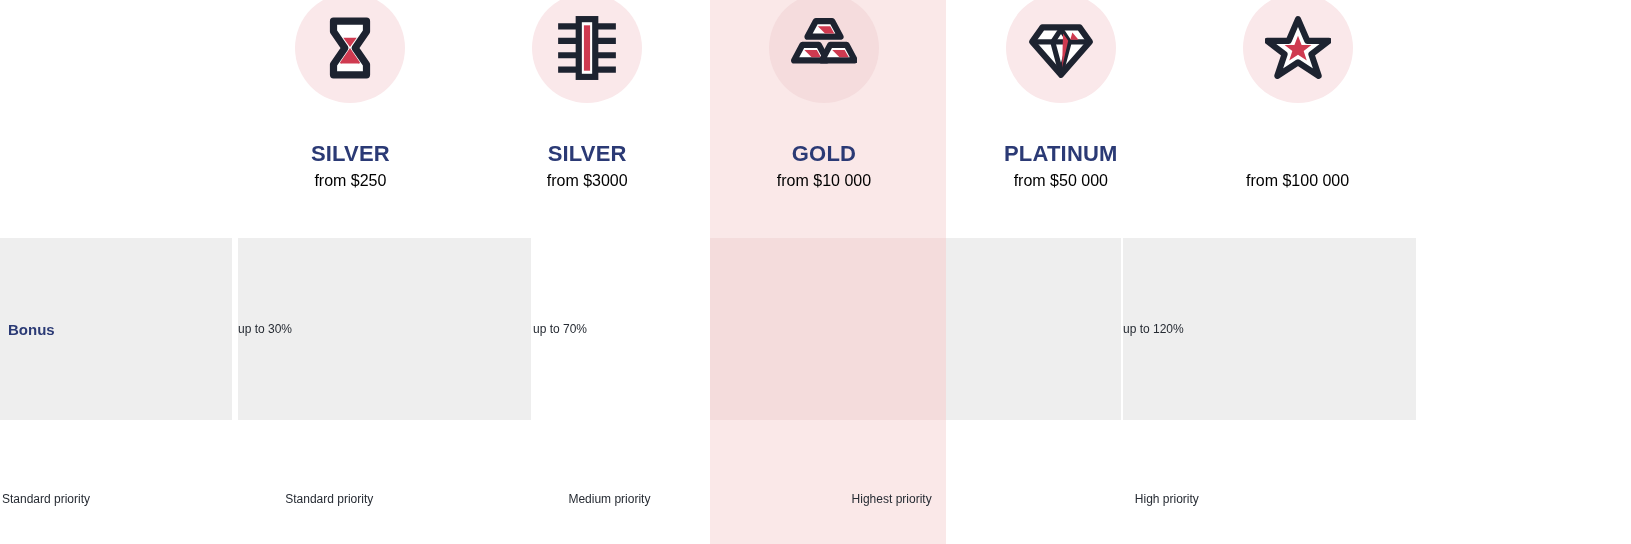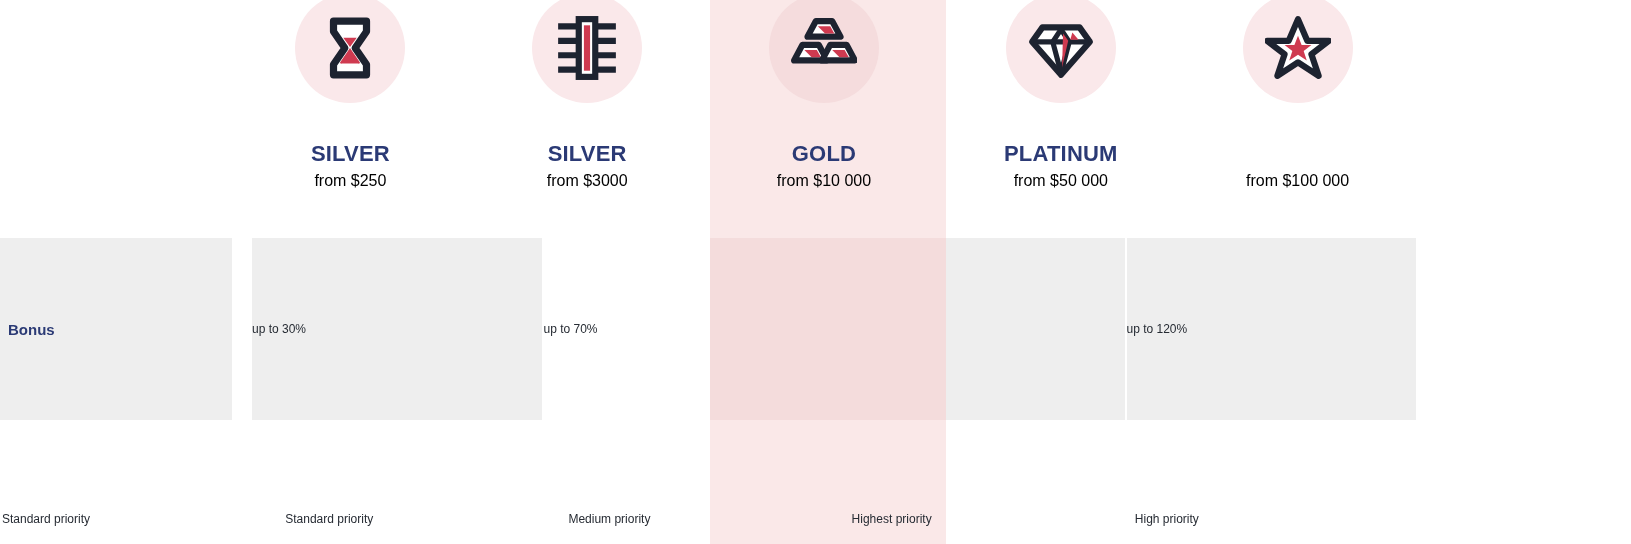--- a/index.html
+++ b/index.html
@@ -145,33 +145,33 @@
     padding-left: 8px;
     font-weight: bold;
     color: #2b3a75;
     font-size: 15px;
   }
   .cell-data {
     flex: 1 1 0;
     margin-left: 2px;
   }
   .row-bonus .cell-label {
-    margin-right: 18px;
+    margin-right: 4px;
   }
   .row-bonus .cell-data.featured,
   .row-withdrawal .cell-data.featured {
     background: transparent;
   }
   .cell-data.featured .cell-text {
     position: relative;
     z-index: 3;
   }
   .row-withdrawal .cell {
     align-items: flex-end;
-    padding-bottom: 18px;
+    padding-bottom: 38px;
   }
   .row-withdrawal .cell-label {
     padding-bottom: 33px;
   }
 
   
   .cell-text { position: relative; z-index: 3; }
 </style>
 </head>
 <body>

